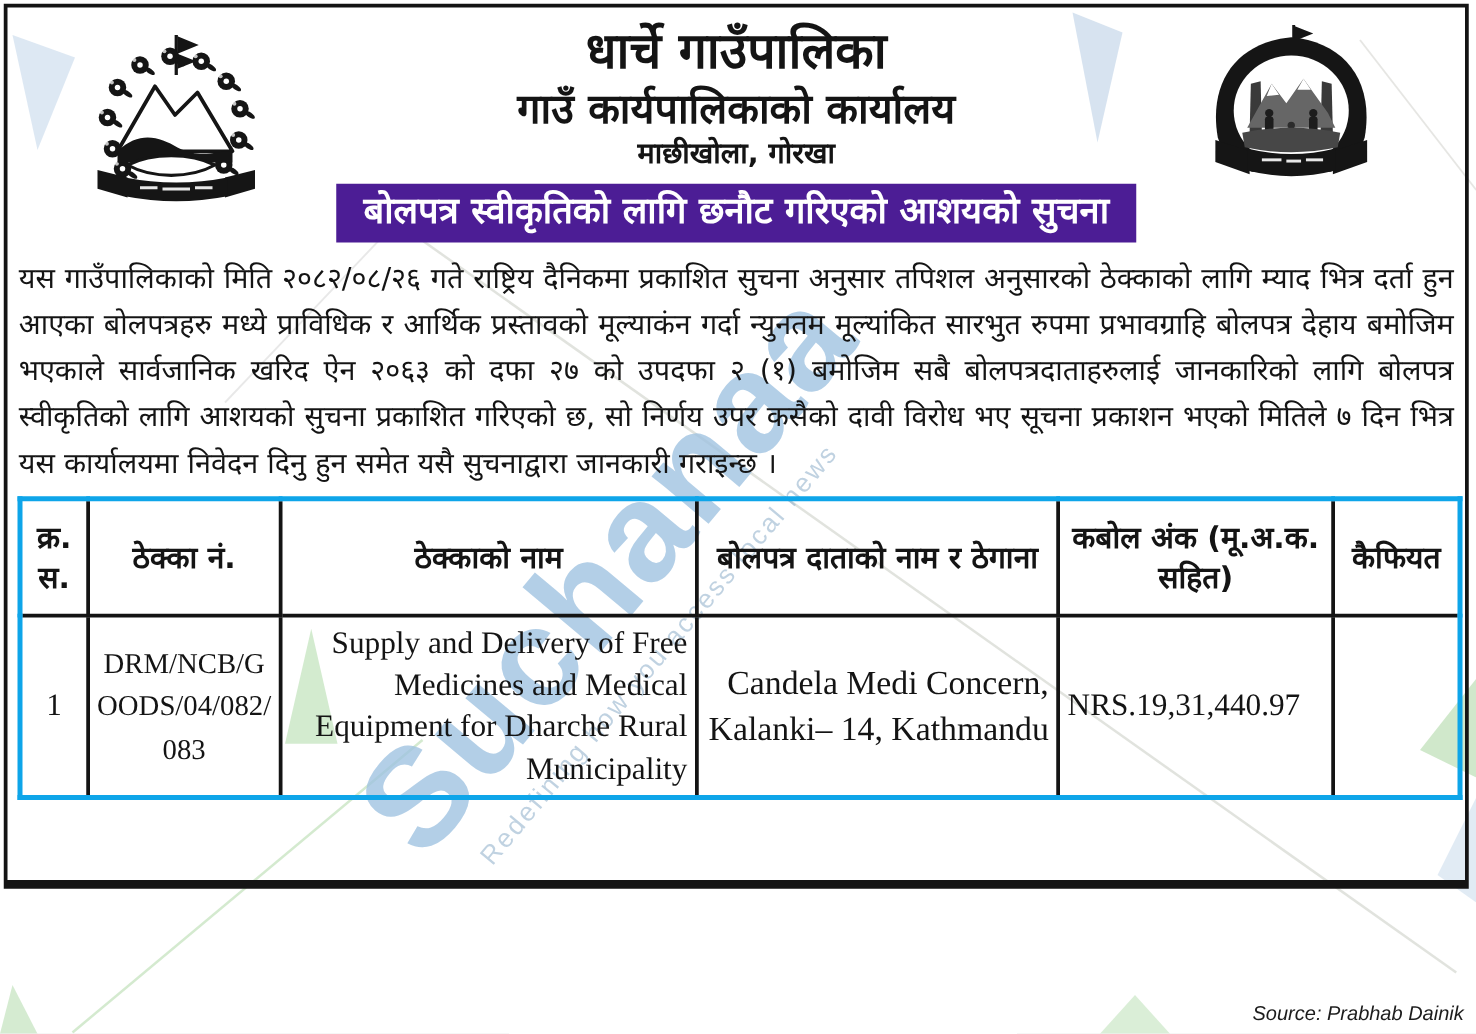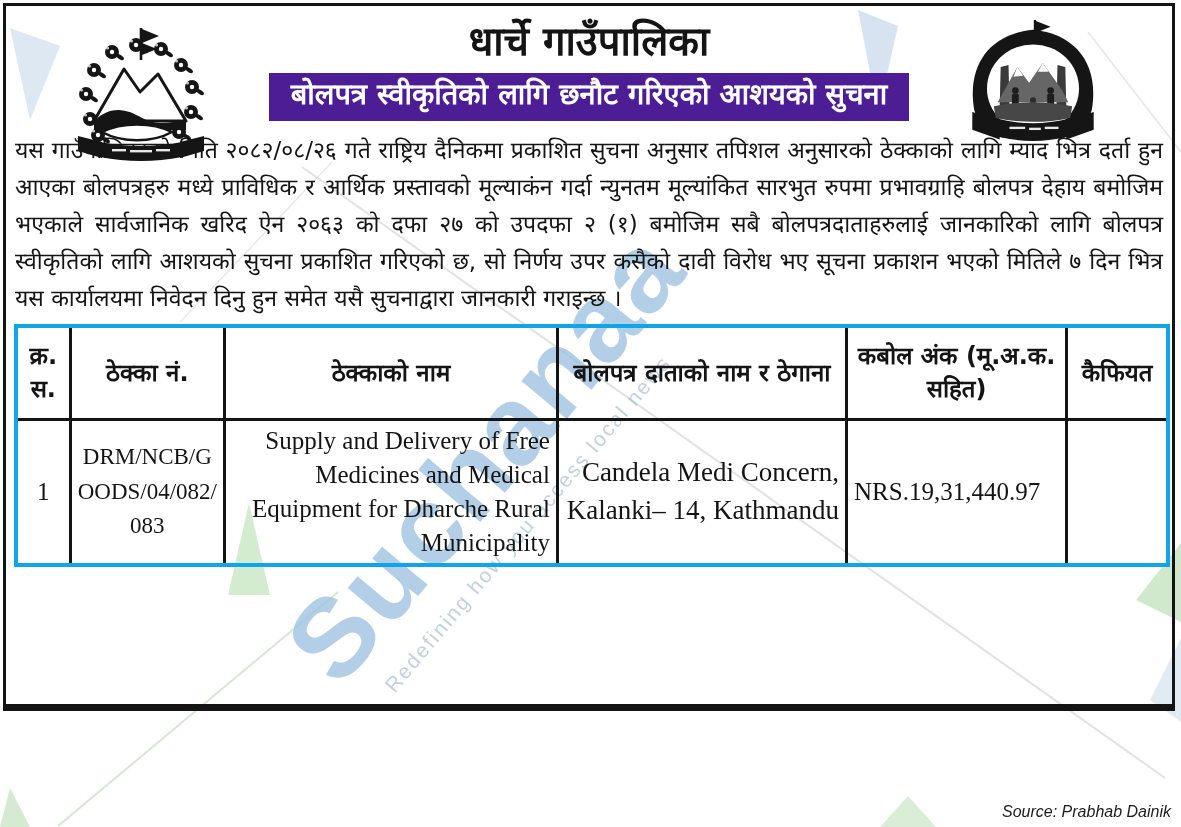--- a/index.html
+++ b/index.html
@@ -133,20 +133,22 @@
 
       <path d="M18 96 L46 105 L46 124 L18 114 Z" fill="#151515"></path>
       <path d="M142 96 L114 105 L114 124 L142 114 Z" fill="#151515"></path>
       <path d="M44 103 Q80 112 116 103 L116 121 Q80 130 44 121 Z" fill="#151515"></path>
       <rect x="56" y="111" width="16" height="2.4" fill="#ffffff" opacity="0.9"></rect>
       <rect x="76" y="112" width="12" height="2.4" fill="#ffffff" opacity="0.9"></rect>
       <rect x="92" y="111" width="14" height="2.4" fill="#ffffff" opacity="0.9"></rect>
     </svg>
 
     <div class="t1">धार्चे गाउँपालिका</div>
+    <div class="t2">गाउँ कार्यपालिकाको कार्यालय</div>
+    <div class="t3">माछीखोला, गोरखा</div>
 
     <div class="banner-wrap">
       <span class="banner">बोलपत्र स्वीकृतिको लागि छनौट गरिएको आशयको सुचना</span>
     </div>
 
 
     <p class="bodytext">यस गाउँपालिकाको मिति २०८२/०८/२६ गते राष्ट्रिय दैनिकमा प्रकाशित सुचना अनुसार तपिशल अनुसारको ठेक्काको लागि म्याद भित्र दर्ता हुन आएका बोलपत्रहरु मध्ये प्राविधिक र आर्थिक प्रस्तावको मूल्याकंन गर्दा न्युनतम मूल्यांकित सारभुत रुपमा प्रभावग्राहि बोलपत्र देहाय बमोजिम भएकाले सार्वजानिक खरिद ऐन २०६३ को दफा २७ को उपदफा २ (१) बमोजिम सबै बोलपत्रदाताहरुलाई जानकारिको लागि बोलपत्र स्वीकृतिको लागि आशयको सुचना प्रकाशित गरिएको छ, सो निर्णय उपर कसैको दावी विरोध भए सूचना प्रकाशन भएको मितिले ७ दिन भित्र यस कार्यालयमा निवेदन दिनु हुन समेत यसै सुचनाद्वारा जानकारी गराइन्छ ।</p>
 
 
     <table class="notice-table">

